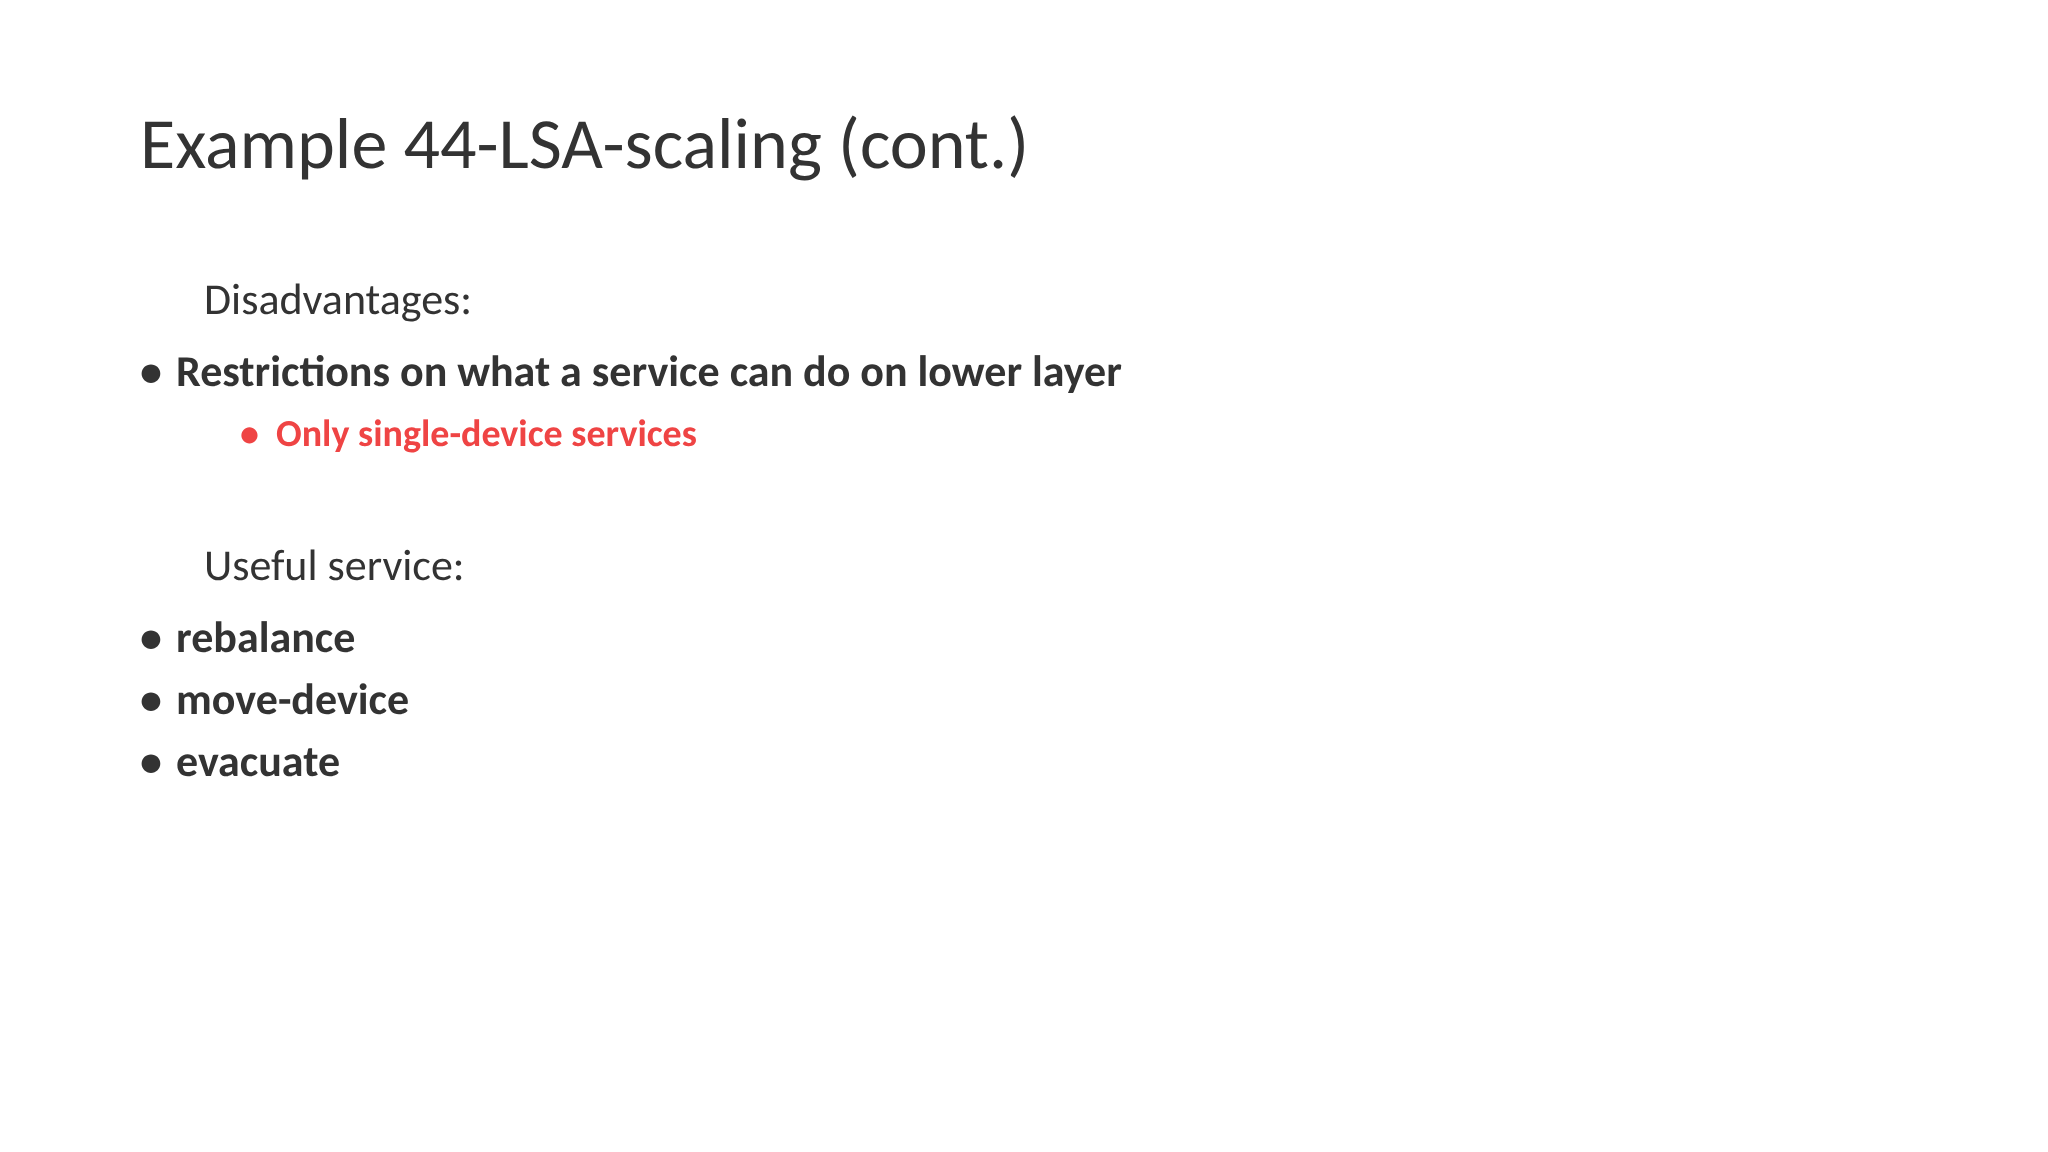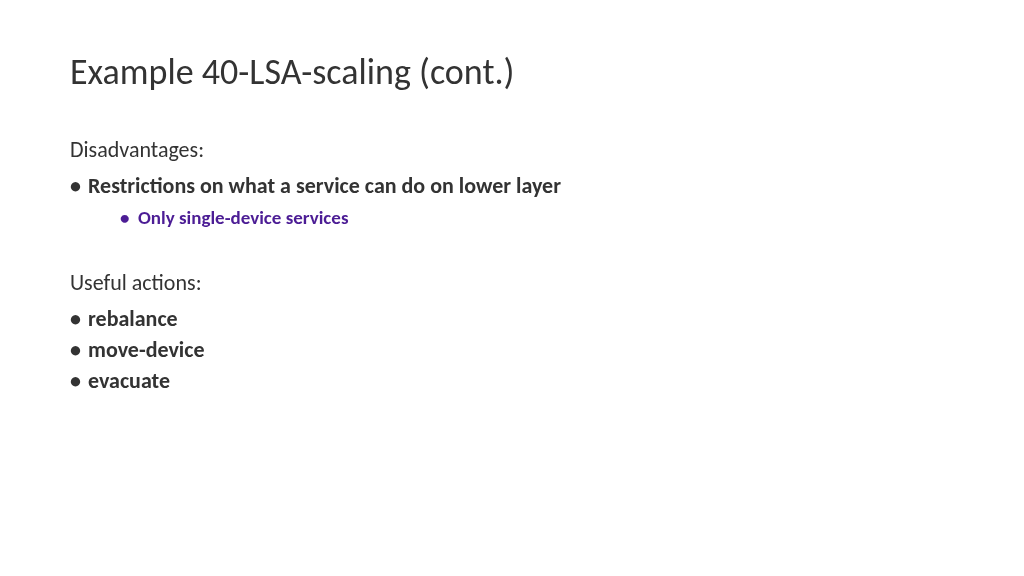--- a/index.html
+++ b/index.html
@@ -20,20 +20,21 @@
       font-size: 36px;
       font-weight: 400;
       margin-bottom: 42px;
       color: #333333;
     }
     .section-heading {
       font-size: 22px;
       font-weight: 400;
       margin-bottom: 8px;
       color: #333333;
+      margin-left: 32px;
     }
     .bullet-list {
       list-style: none;
       margin-bottom: 30px;
     }
     .bullet-list > li {
       font-size: 22px;
       line-height: 1.4;
       padding-left: 18px;
       position: relative;
@@ -50,50 +51,50 @@
     .sub-bullet-list {
       list-style: none;
       margin-top: 2px;
     }
     .sub-bullet-list > li {
       font-size: 19px;
       line-height: 1.45;
       padding-left: 18px;
       margin-left: 32px;
       position: relative;
-      color: #4c1d95;
+      color: #ef4444;
     }
     .sub-bullet-list > li::before {
       content: "•";
       position: absolute;
       left: 0;
       top: 0;
       font-size: 19px;
     }
     .second-section {
       margin-top: 38px;
     }
   </style>
 </head>
 <body>
 
-<h1 class="title">Example 40-LSA-scaling (cont.)</h1>
+<h1 class="title">Example 44-LSA-scaling (cont.)</h1>
 
 <div>
   <div class="section-heading">Disadvantages:</div>
   <ul class="bullet-list">
     <li>
       <span>Restrictions on what a service can do on lower layer</span>
       <ul class="sub-bullet-list">
         <li>Only single-device services</li>
       </ul>
     </li>
   </ul>
 </div>
 
 <div class="second-section">
-  <div class="section-heading">Useful actions:</div>
+  <div class="section-heading">Useful service:</div>
   <ul class="bullet-list">
     <li>rebalance</li>
     <li>move-device</li>
     <li>evacuate</li>
   </ul>
 </div>
 
 </body></html>

